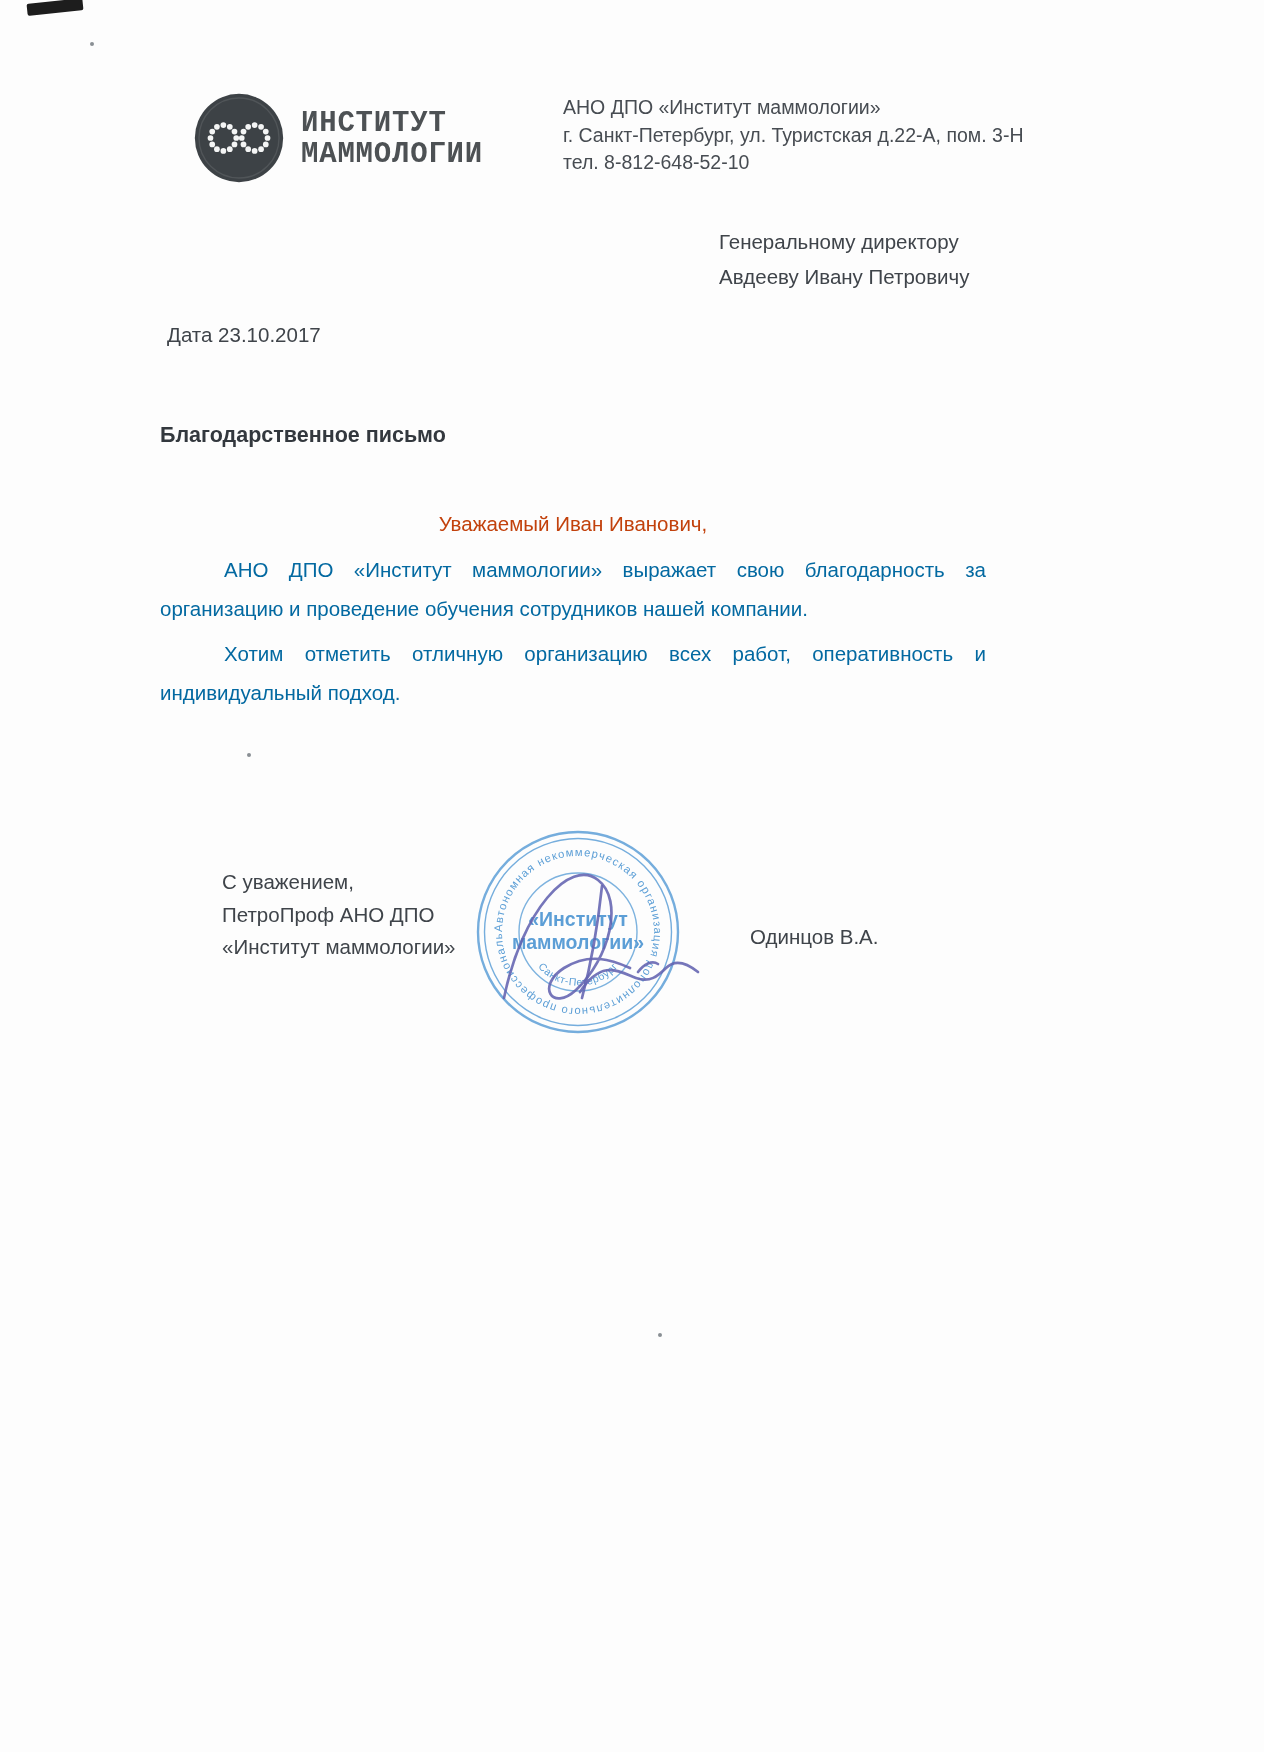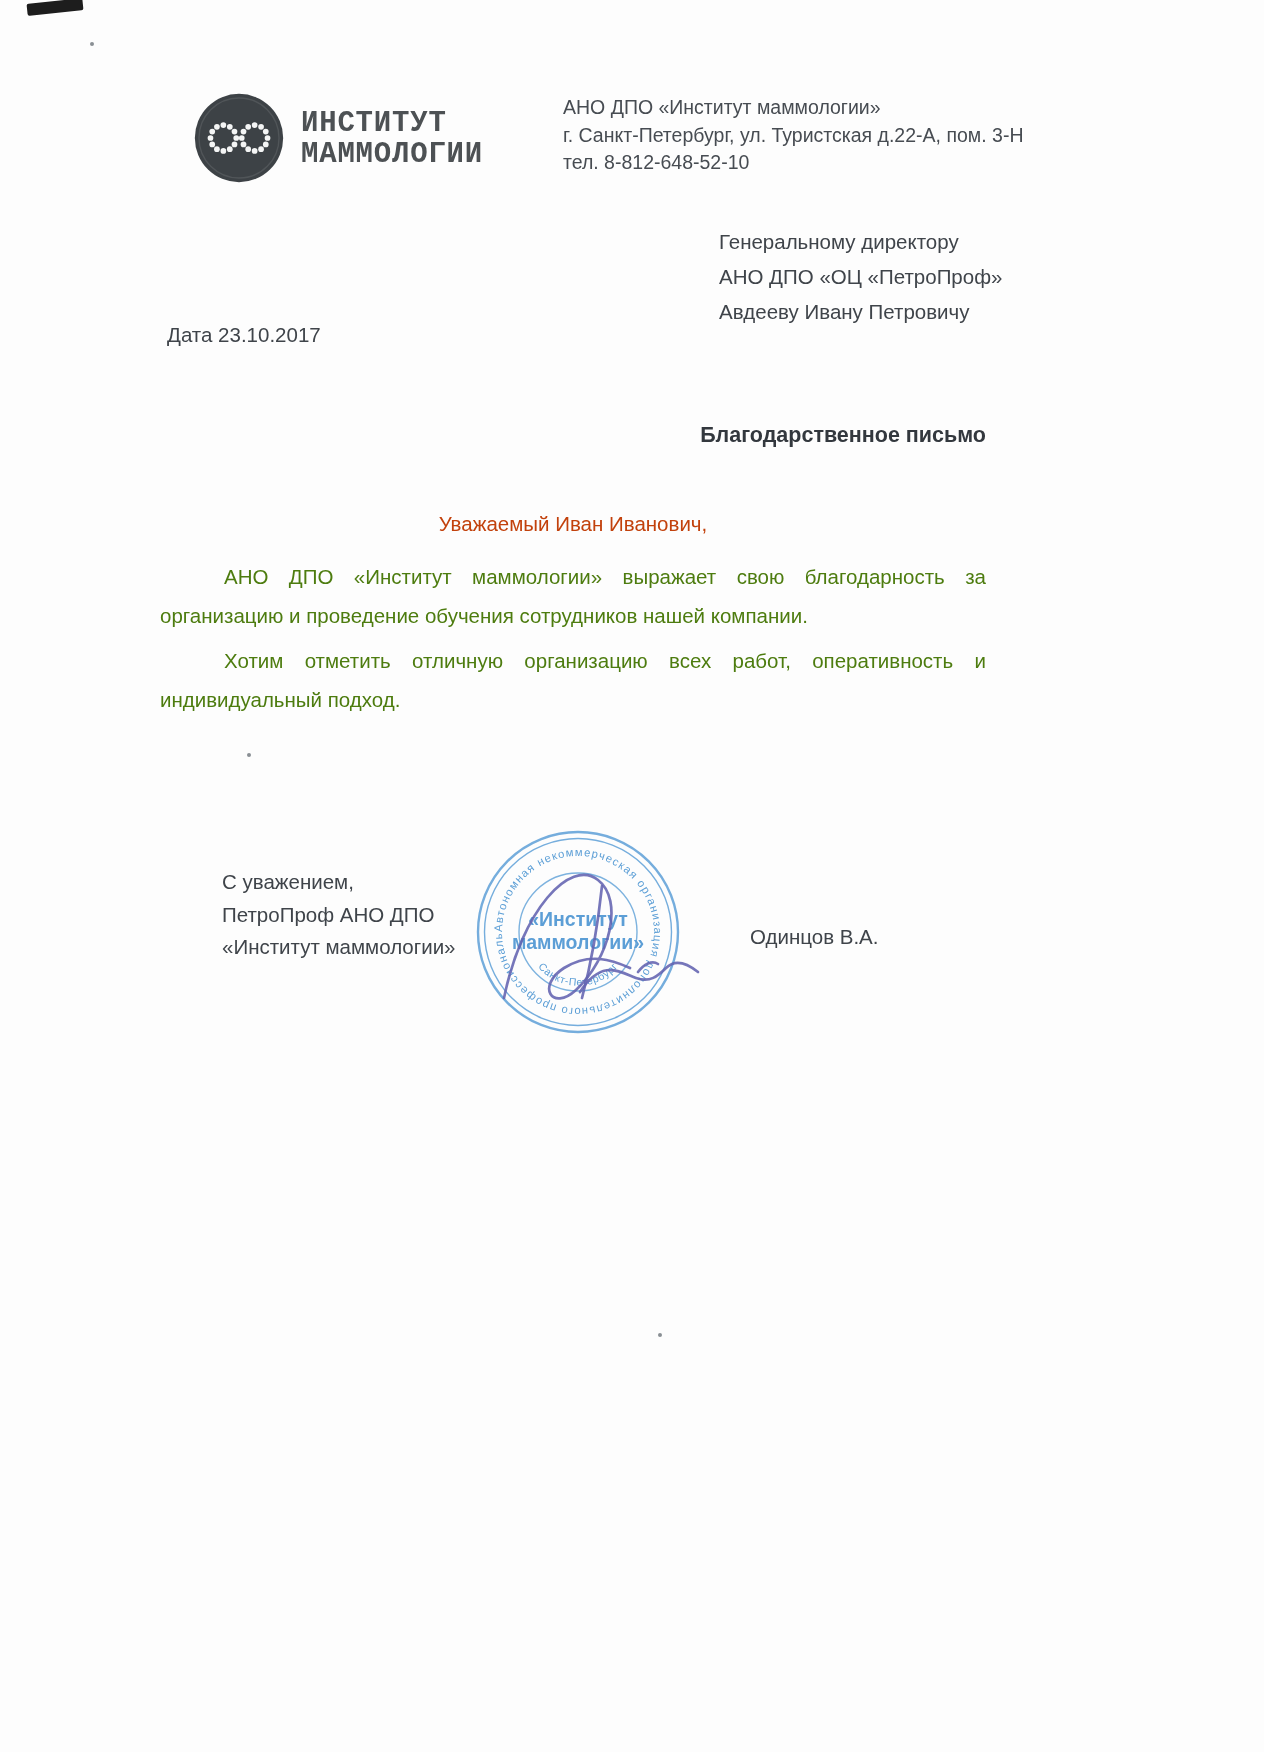--- a/index.html
+++ b/index.html
@@ -27,31 +27,30 @@
     left:563px;top:94px;
     font-size:19.5px;line-height:27.5px;color:#474c52;
   }
   .addressee{
     left:719px;top:224px;
     font-size:20.5px;line-height:35px;color:#3f444a;
   }
   .date-line{left:167px;top:323px;font-size:20.5px;color:#3f444a;}
   .doc-title{
     left:160px;top:423px;width:826px;
-    text-align:right;font-size:21.5px;font-weight:700;color:#33383e;
+    text-align:left;font-size:21.5px;font-weight:700;color:#33383e;
   }
   .salutation{
     left:160px;top:512px;width:826px;
     text-align:center;font-size:20.5px;color:#c2410c;
   }
   .body-text{
     left:160px;top:550px;width:826px;
-    font-size:20.5px;line-height:39px;color:#4d7c0f;
+    font-size:20.5px;line-height:39px;color:#0369a1;
     text-align:justify;
-    margin-top:7px;
   }
   .body-text p{margin:0;text-indent:64px;}
   .body-text p + p{margin-top:6px;}
   .sig-block{
     left:222px;top:866px;
     font-size:20.5px;line-height:32.5px;color:#3f444a;
   }
   .stamp-wrap{left:466px;top:820px;width:224px;height:224px;opacity:0.92;}
   .autograph{left:452px;top:840px;width:310px;height:210px;}
   .signer-name{left:750px;top:925px;font-size:20.5px;color:#3f444a;}
@@ -107,21 +106,20 @@
   </div>
 
   <div class="abs contact">
     <div>АНО ДПО «Институт маммологии»</div>
     <div>г. Санкт-Петербург, ул. Туристская д.22-А, пом. 3-Н</div>
     <div>тел. 8-812-648-52-10</div>
   </div>
 
   <div class="abs addressee">
     <div>Генеральному директору</div>
-    <div>АНО ДПО «ОЦ «ПетроПроф»</div>
     <div>Авдееву Ивану Петровичу</div>
   </div>
 
   <div class="abs date-line">Дата 23.10.2017</div>
 
   <div class="abs doc-title">Благодарственное письмо</div>
 
   <div class="abs salutation">Уважаемый Иван Иванович,</div>
 
   <div class="abs body-text">

